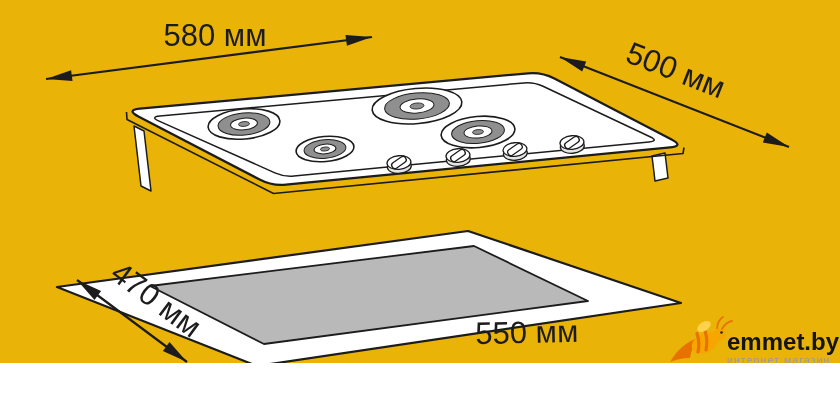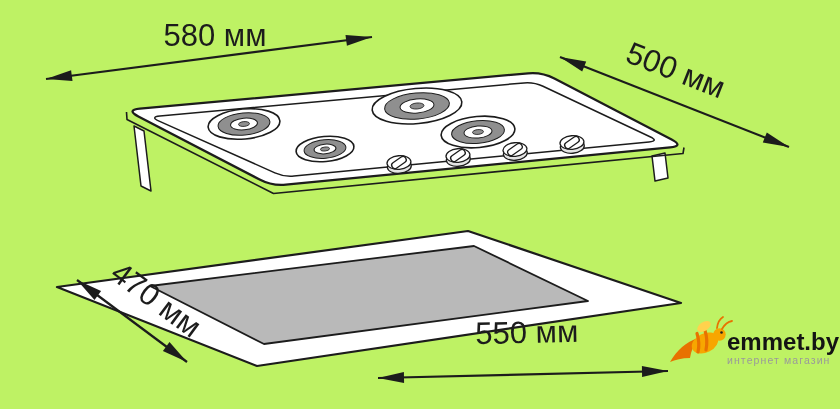--- a/index.html
+++ b/index.html
@@ -7,21 +7,21 @@
     --cutout-fill:#b9b9b9;
     --burner-ring:#8f8f8f;
     --brand-text:#141414;
     --tagline-text:#9a9a9a;
     --logo-primary:#f7a600;
     --logo-accent:#e87200;
     --logo-wing:#ffd24d;
   }
   *{box-sizing:border-box}
   html,body{margin:0;padding:0;background:#ffffff}
-  .canvas{width:840px;height:409px;background:#bef264;position:relative;overflow:hidden}
+  .canvas{width:840px;height:363px;background:#eab308;position:relative;overflow:hidden}
   svg{display:block}
   .dim-line{stroke:var(--line);stroke-width:2.2;fill:none}
   .arrowhead{fill:var(--line);stroke:none}
   .panel{fill:#fff;stroke:var(--line);stroke-width:2.3;stroke-linejoin:round}
   .rim{fill:none;stroke:var(--line);stroke-width:1.5;stroke-linejoin:round}
   .edge{fill:none;stroke:var(--line);stroke-width:1.6;stroke-linejoin:round}
   .side{fill:#fff;stroke:var(--line);stroke-width:1.5;stroke-linejoin:round}
   .counter{fill:#fff;stroke:var(--line);stroke-width:2.2;stroke-linejoin:round}
   .hole{fill:var(--cutout-fill);stroke:var(--line);stroke-width:1.8;stroke-linejoin:round}
   .burner-outer{fill:#fff;stroke:var(--line);stroke-width:1.6}

